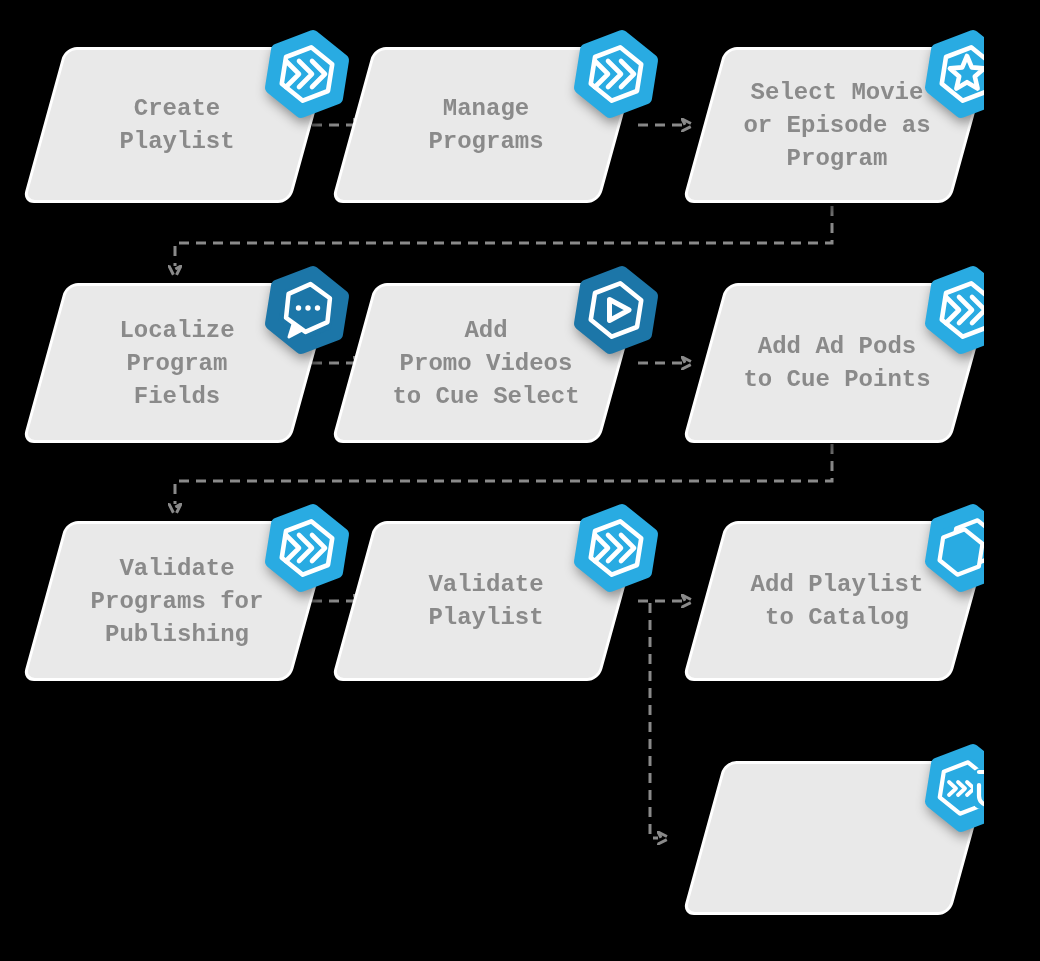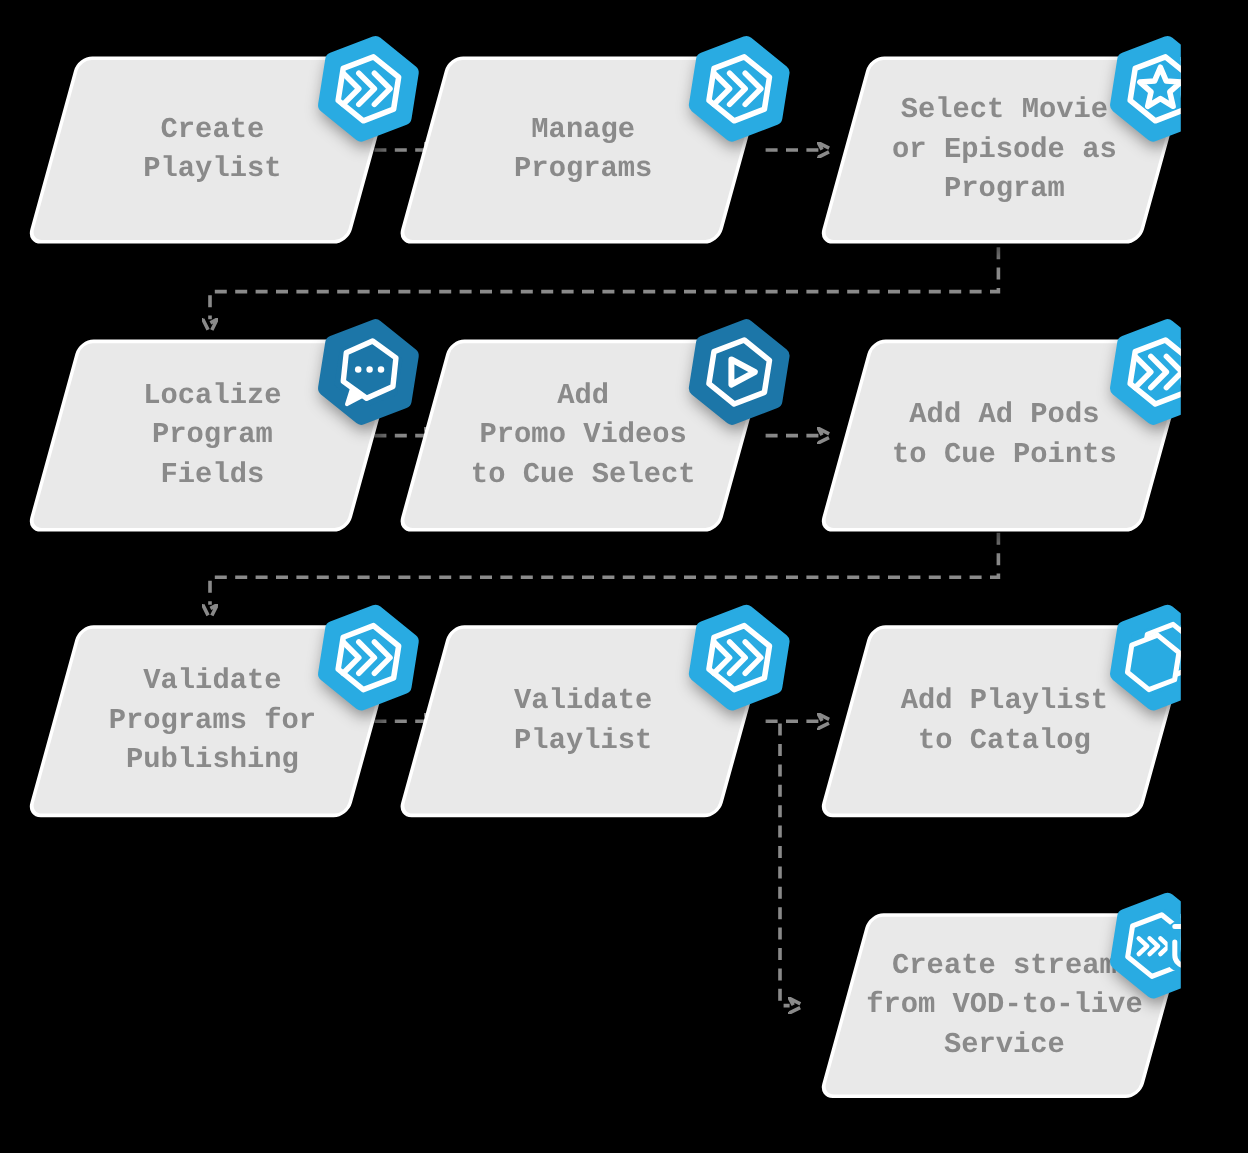--- a/index.html
+++ b/index.html
@@ -228,23 +228,20 @@
     <div class="badge light">
       <svg viewBox="0 0 94 94">
           <polygon class="badge-bg" transform="rotate(9 47 47)" points="47,9 79.9,28 79.9,66 47,85 14.1,66 14.1,28"></polygon>
           <use href="#sym-catalog"></use>
         </svg>
     </div>
   </div>
 
   <div class="node r4 c3">
     <div class="box"></div>
-    <div class="label">Create stream
-from VOD-to-live
-Service</div>
     <div class="badge light">
       <svg viewBox="0 0 94 94">
           <polygon class="badge-bg" transform="rotate(9 47 47)" points="47,9 79.9,28 79.9,66 47,85 14.1,66 14.1,28"></polygon>
           <use href="#sym-vod"></use>
         </svg>
     </div>
   </div>
 
 </div>
 

